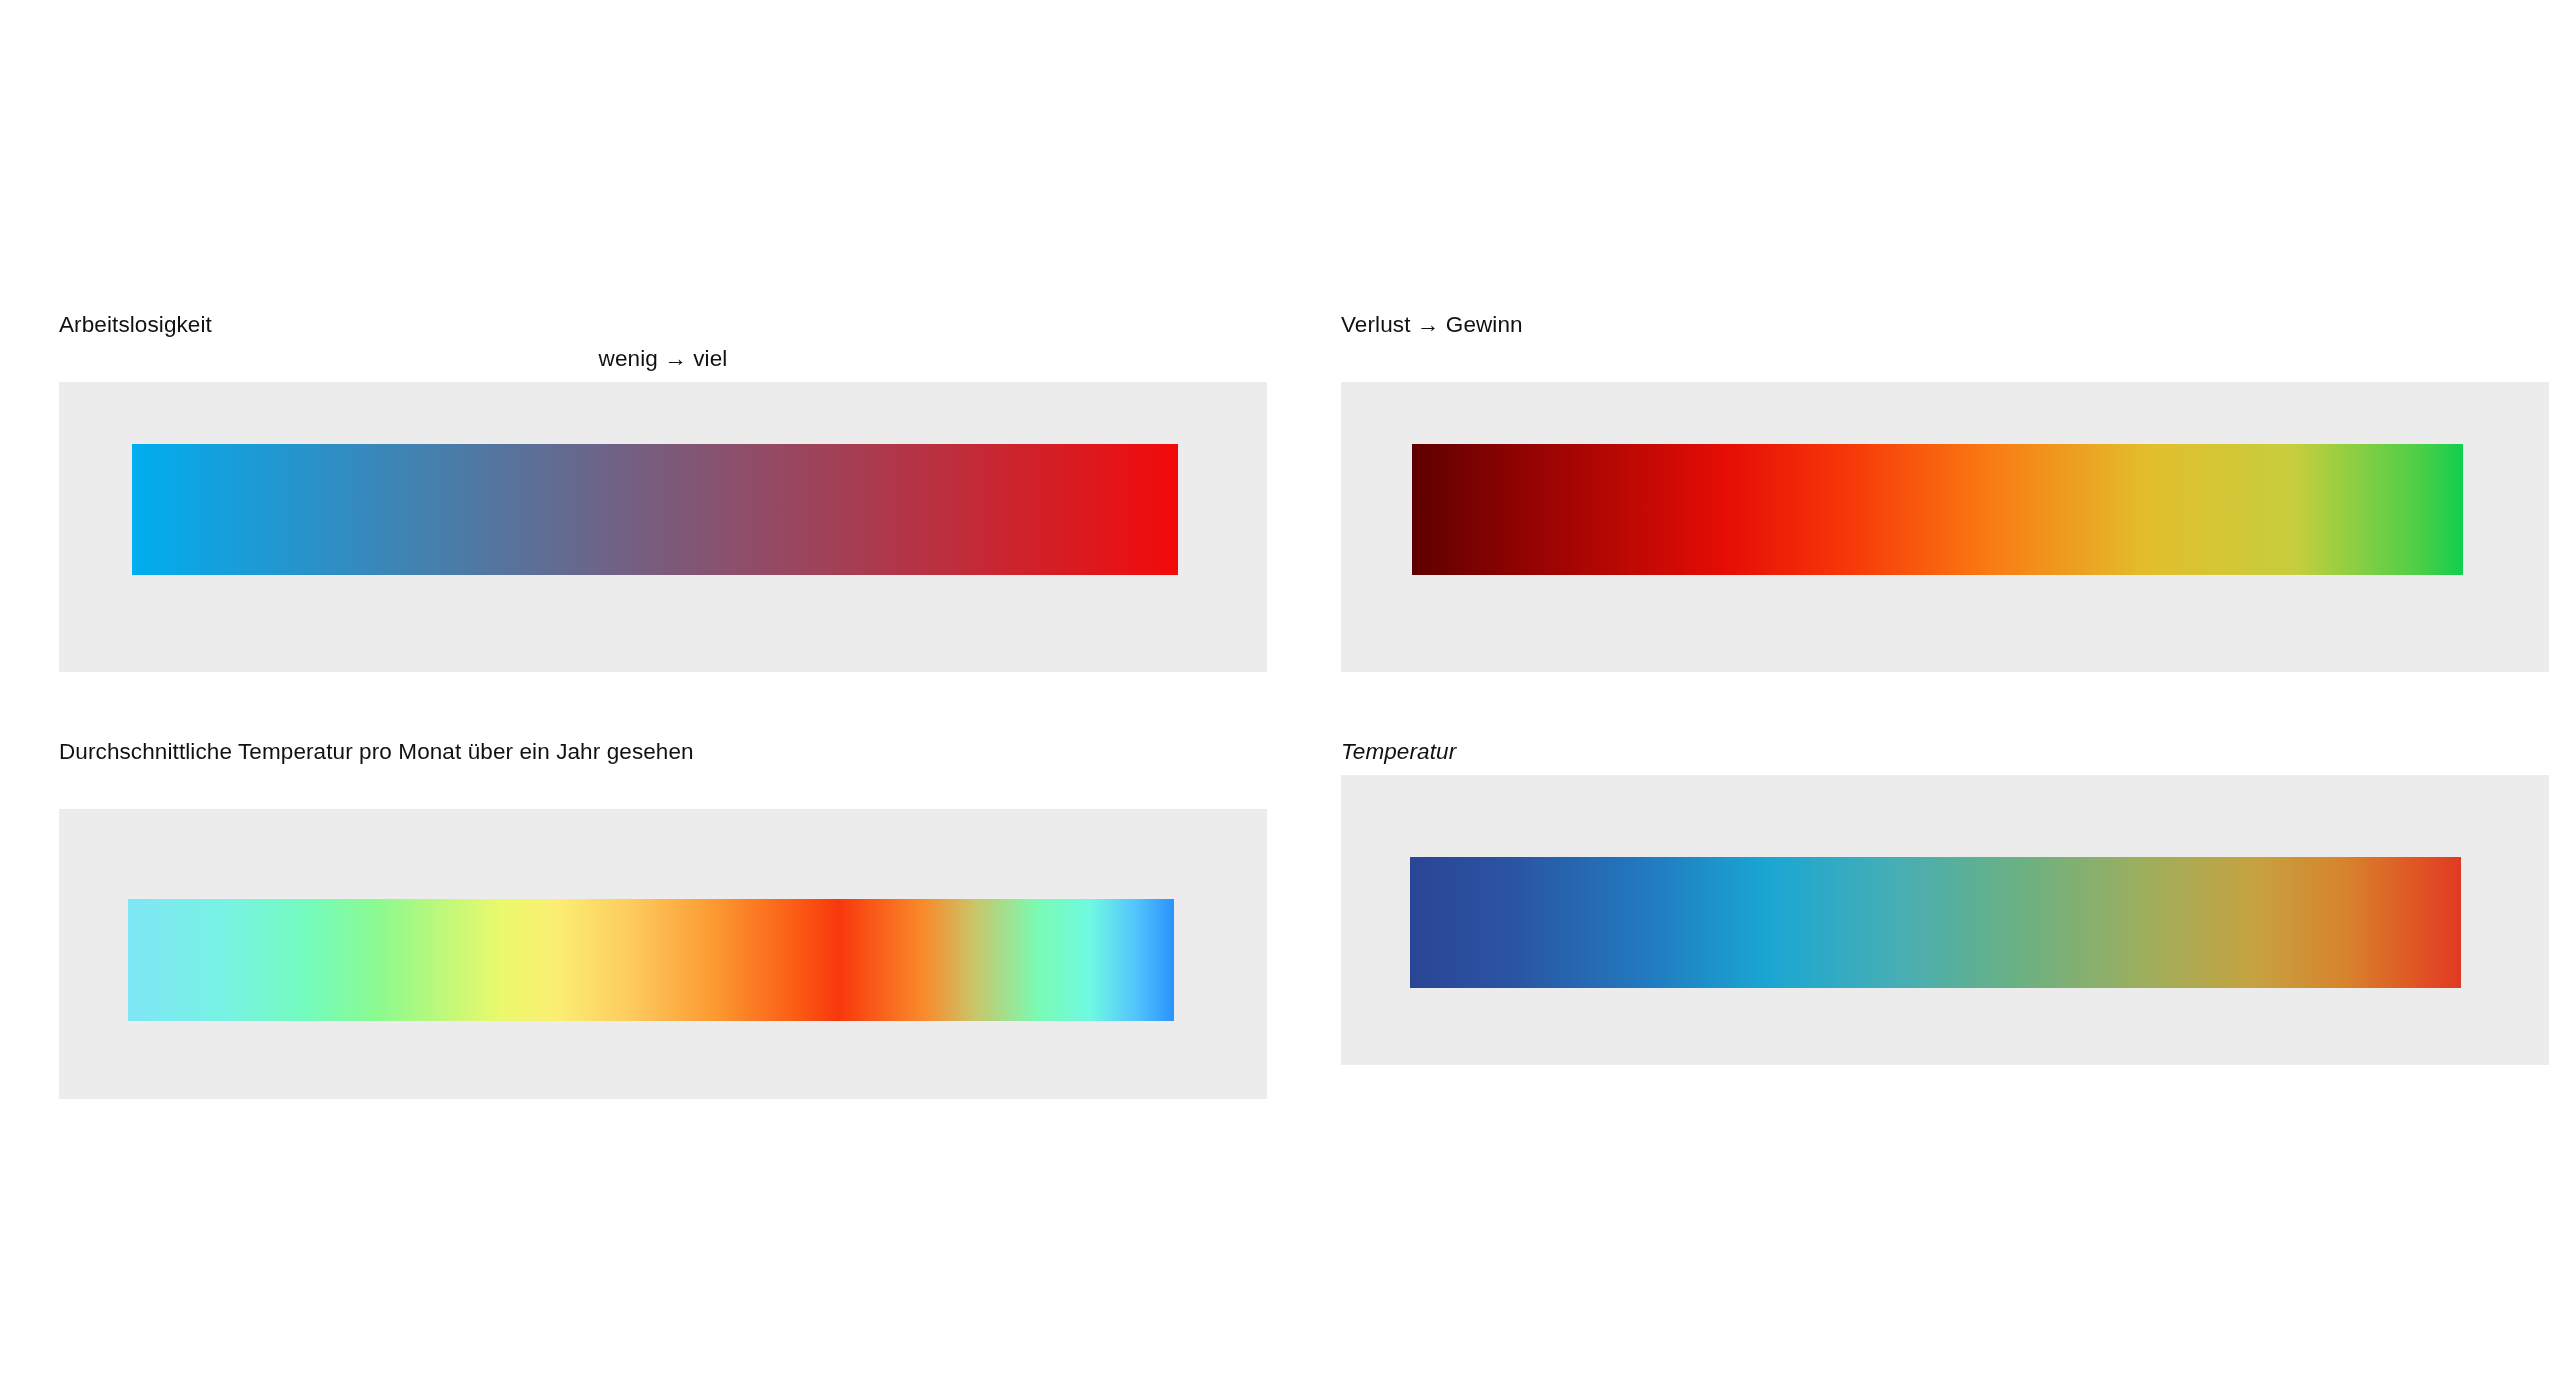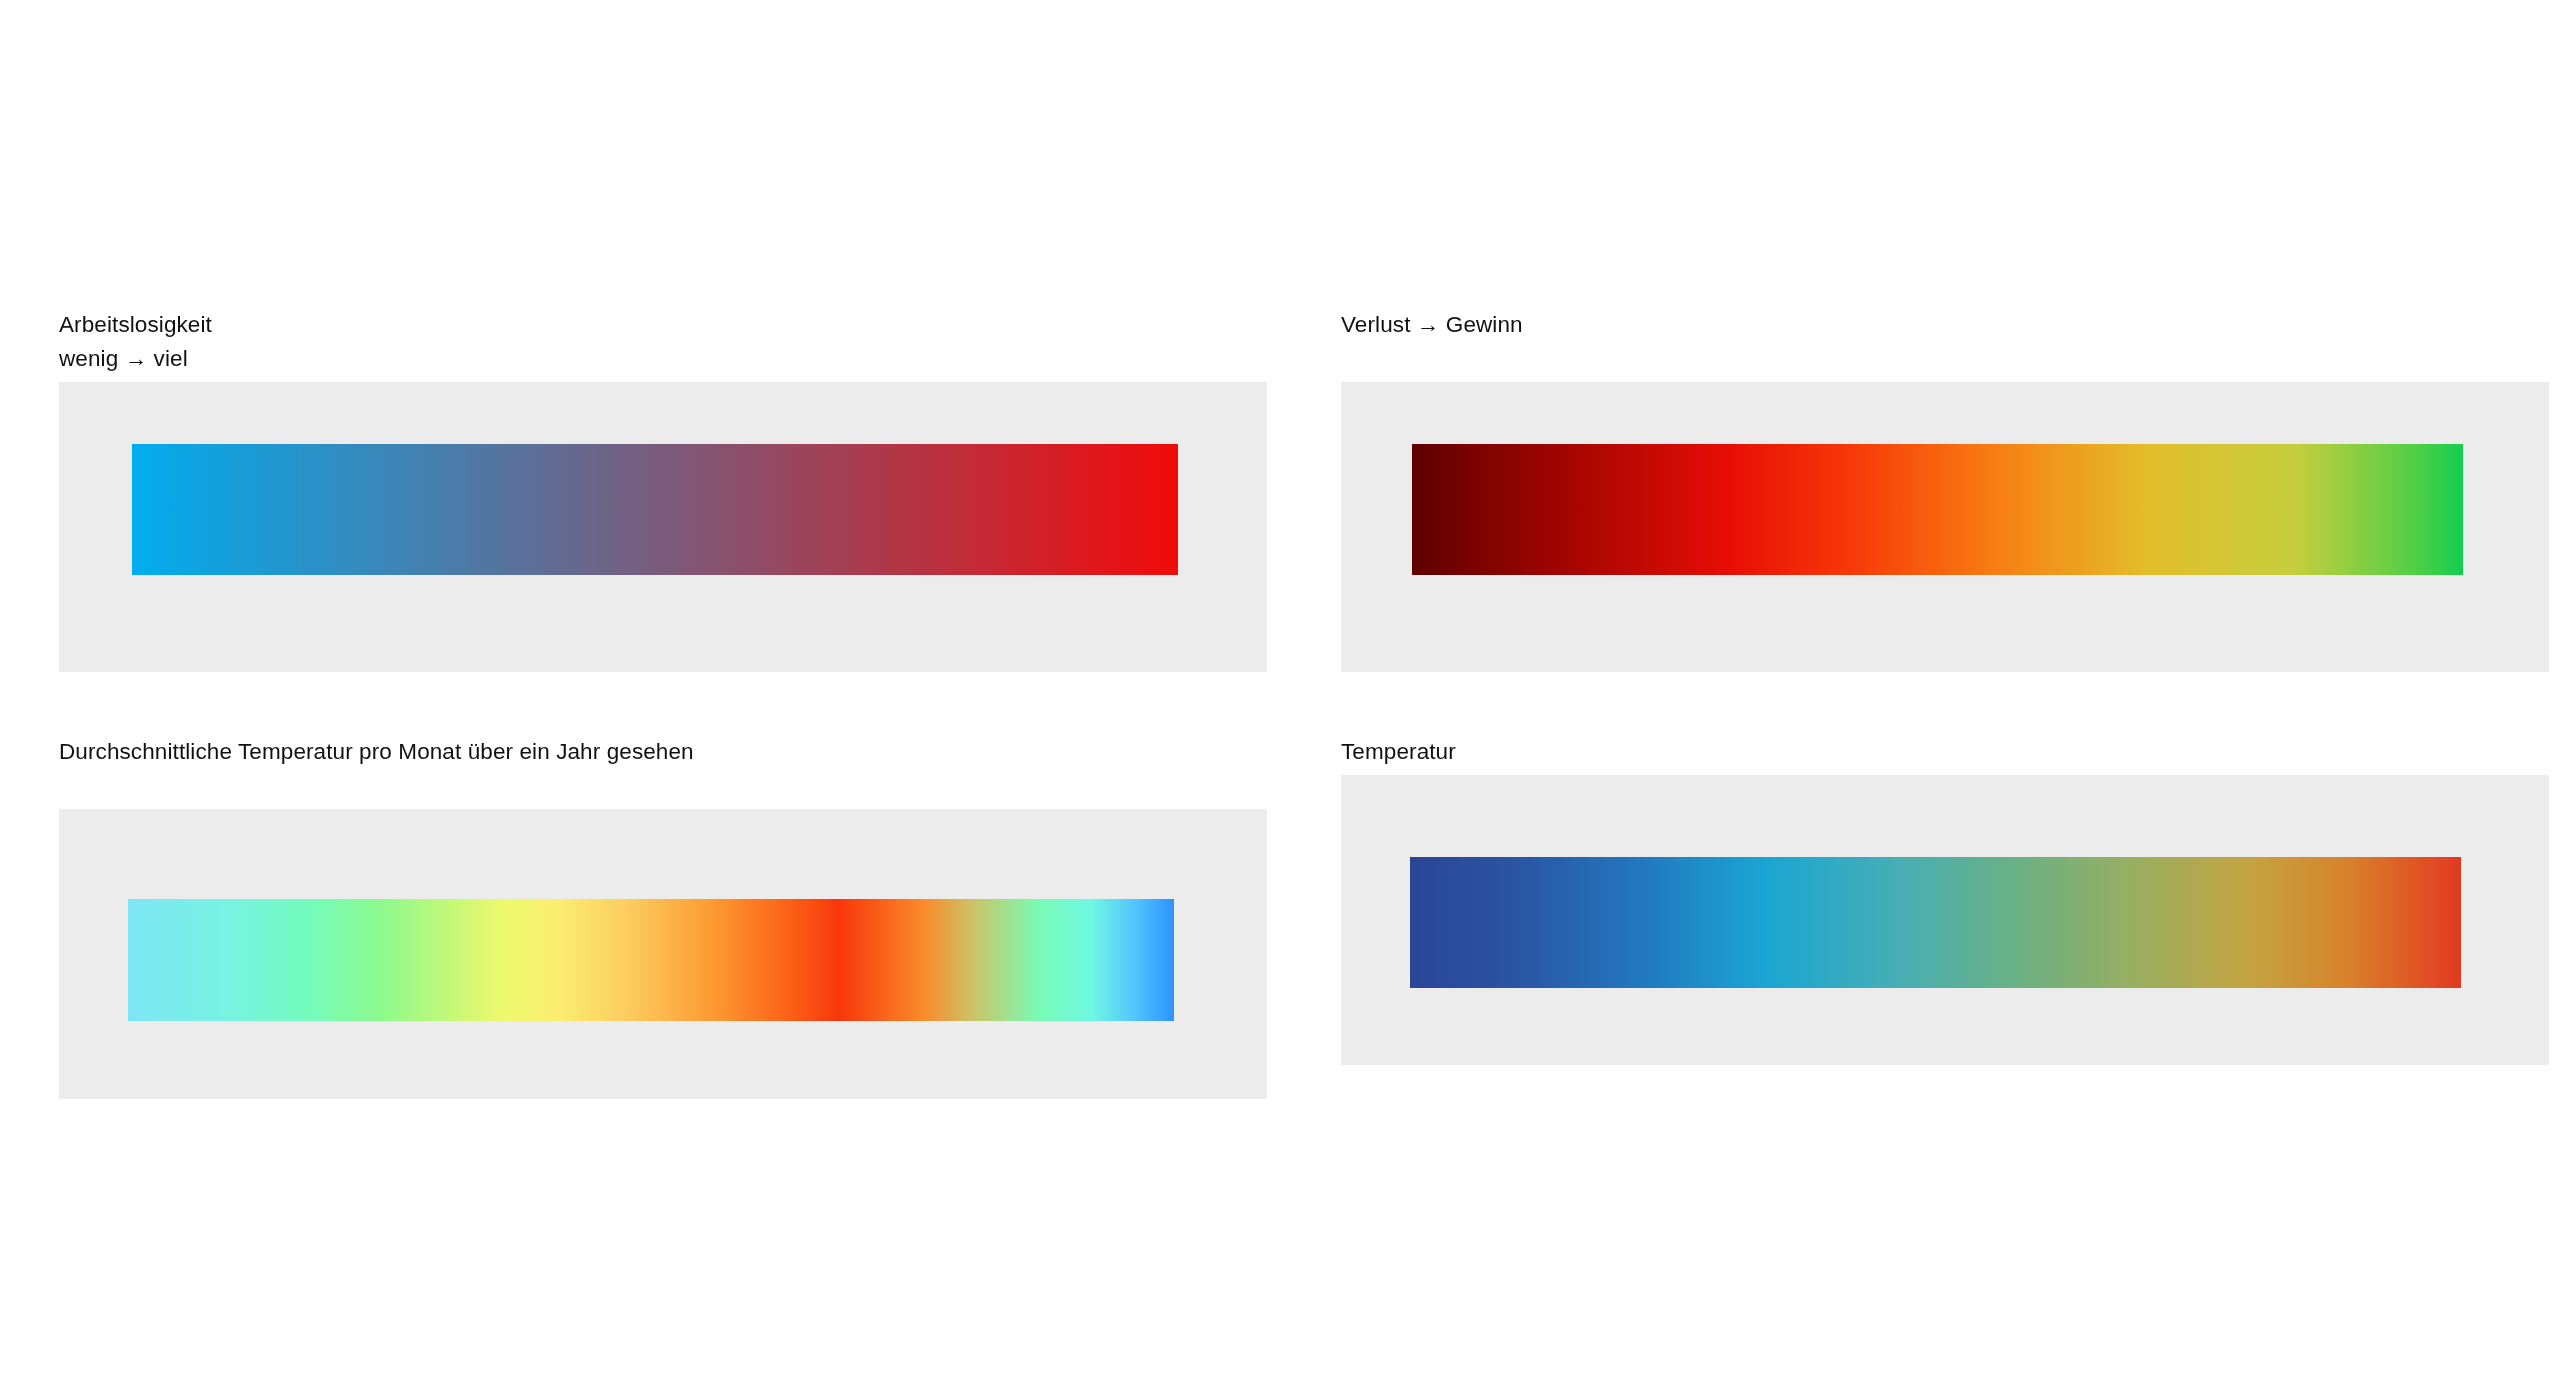--- a/index.html
+++ b/index.html
@@ -122,20 +122,21 @@
       #6FF9E2 92%,
       #55C8FB 96%,
       #2B93FD 100%);
   }
 
   
   #group-temperature {
     left: 1341px;
     top: 736px;
     width: 1208px;
+    font-style: italic;
   }
   #group-temperature .swatch-panel {
     width: 1208px;
     height: 290px;
   }
   #group-temperature .gradient-bar {
     left: 69px;
     top: 82px;
     width: 1051px;
     height: 131px;
@@ -153,21 +154,21 @@
       #E03A22 100%);
   }
 </style>
 </head>
 <body>
 
 <div class="canvas">
 
   <div class="panel-group" id="group-unemployment">
     <div class="caption">Arbeitslosigkeit</div>
-    <div class="caption" style="margin-top:-5.6px;">wenig → viel</div>
+    <div class="caption" style="margin-top:-5.6px;text-align:center;">wenig → viel</div>
     <div class="swatch-panel">
       <div class="gradient-bar"></div>
     </div>
   </div>
 
   <div class="panel-group" id="group-profit">
     <div class="caption">Verlust → Gewinn</div>
     <div class="caption" style="margin-top:-5.6px; height:32px;"></div>
     <div class="swatch-panel">
       <div class="gradient-bar"></div>

